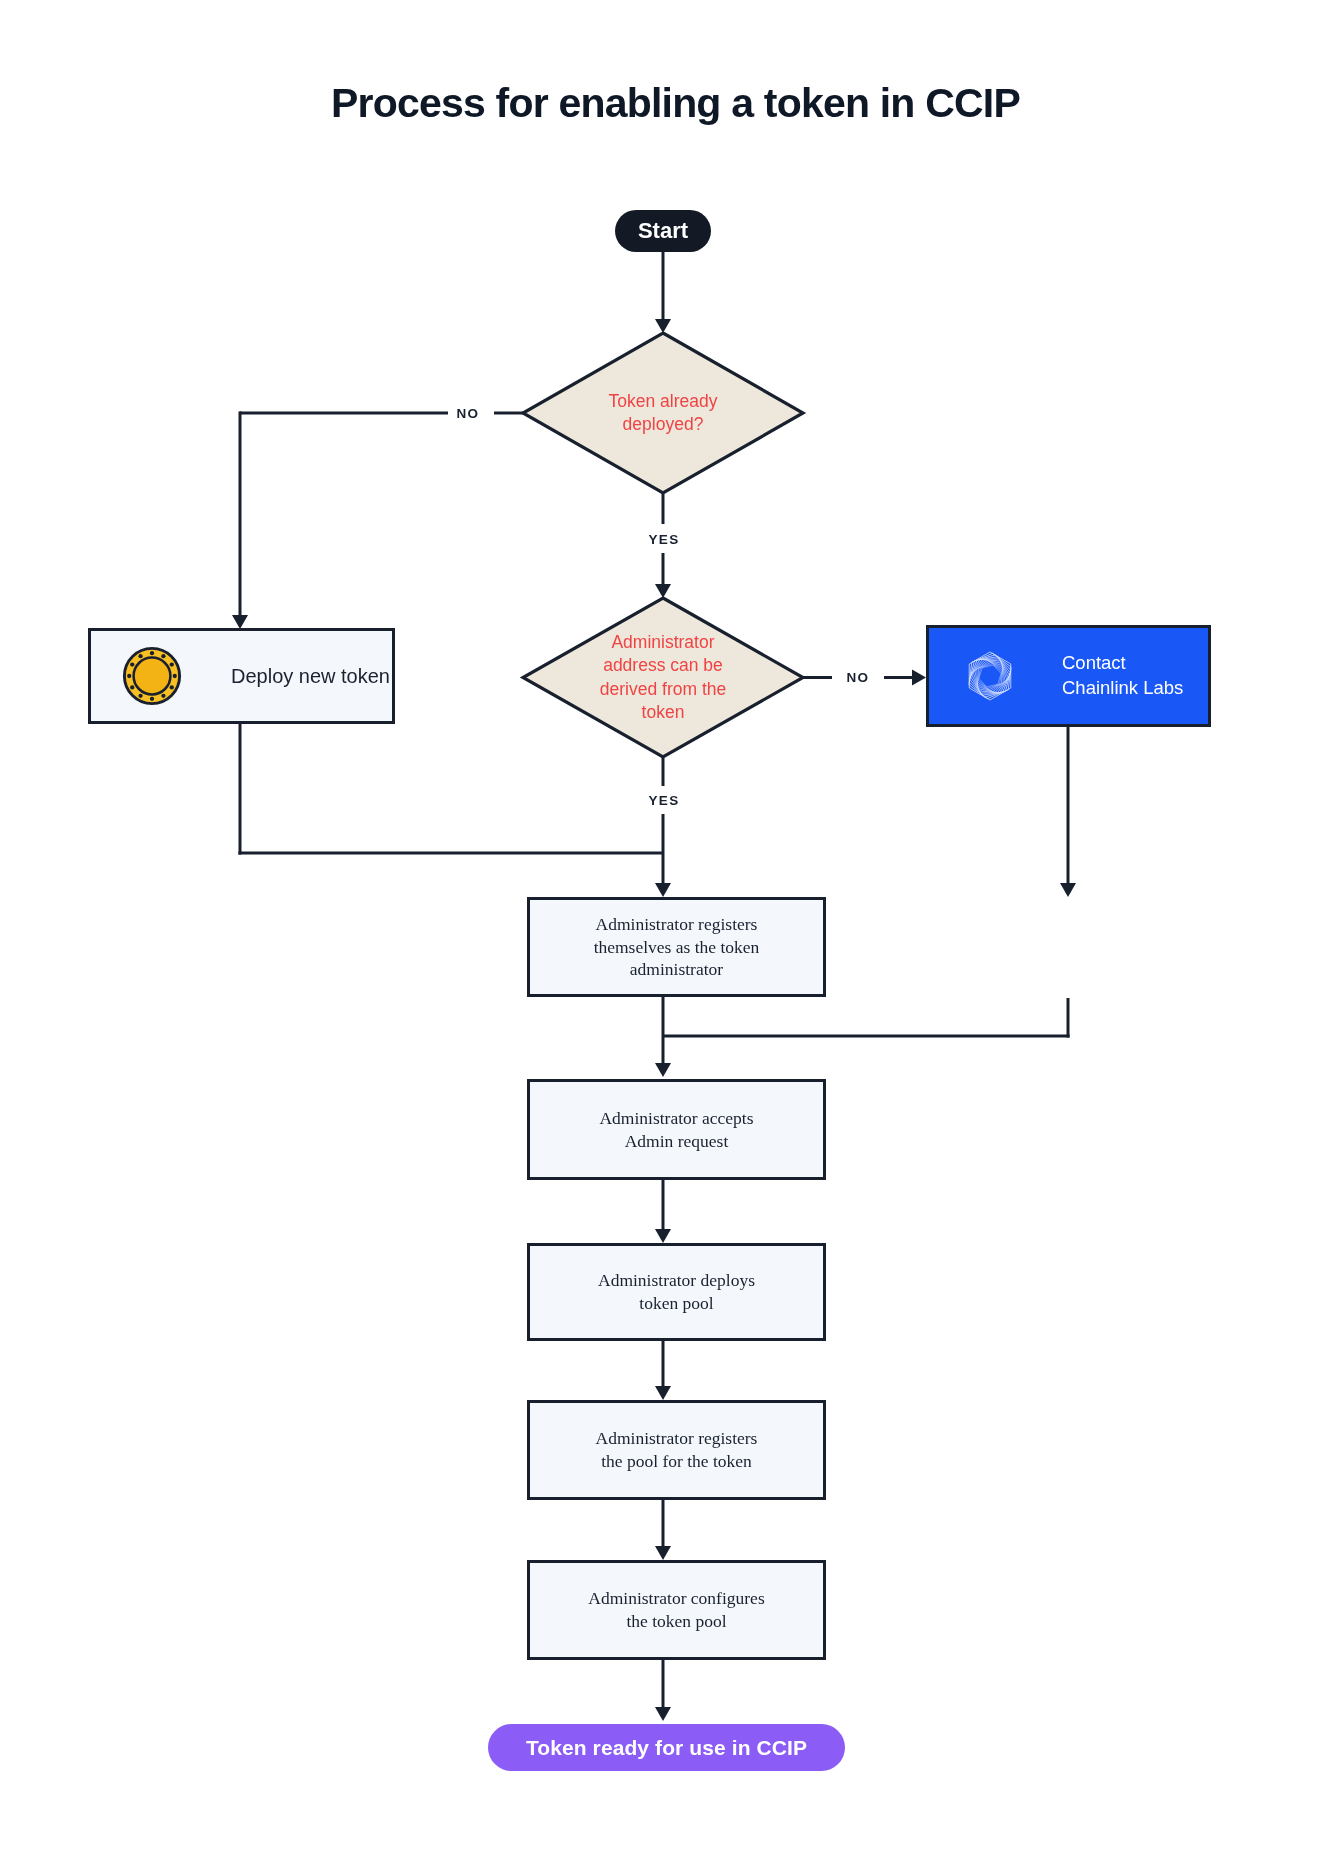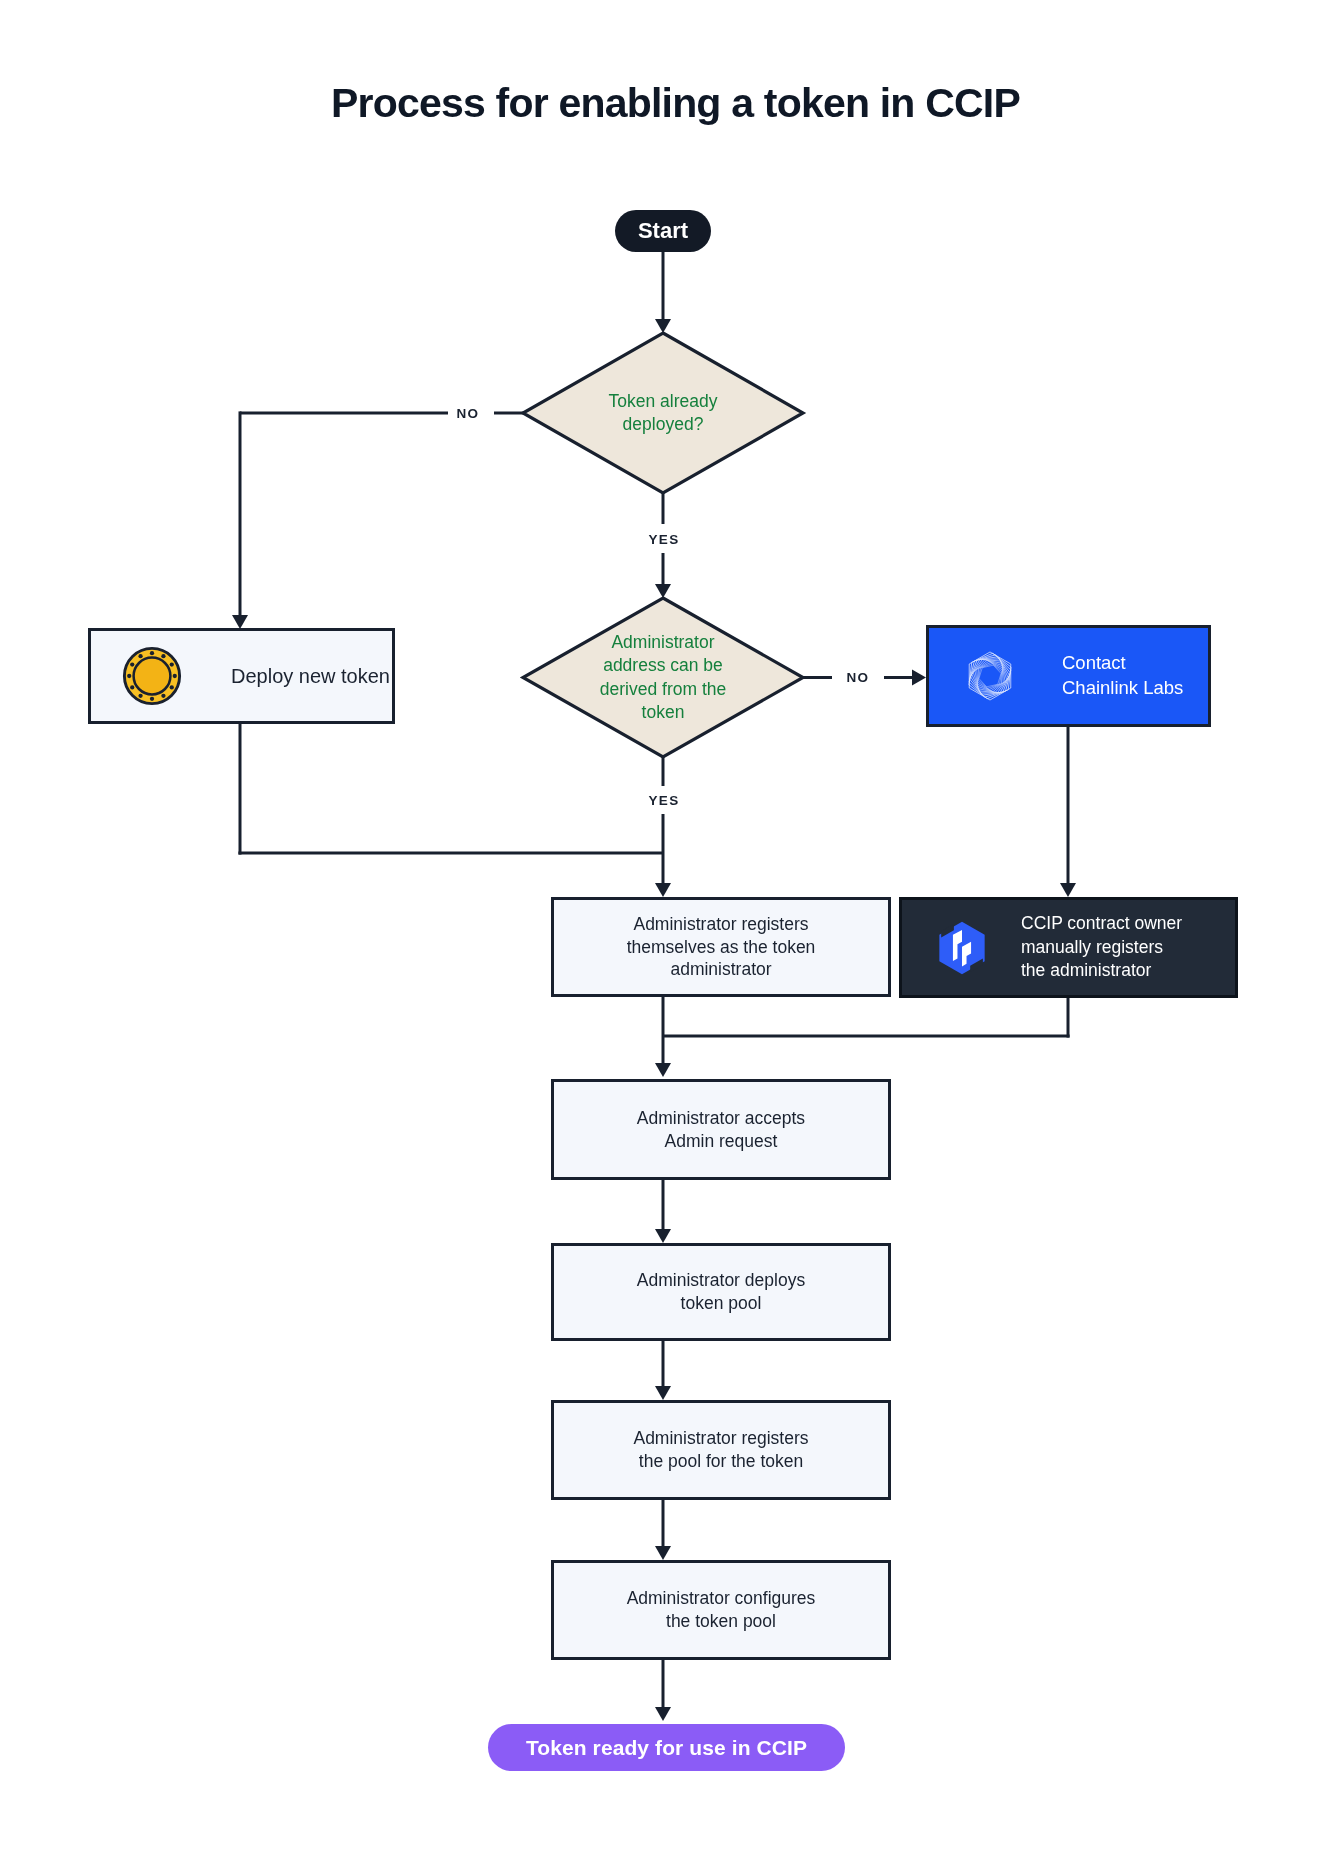--- a/index.html
+++ b/index.html
@@ -8,39 +8,39 @@
   .underlay{position:absolute;left:0;top:0;}
   .page-title{position:absolute;left:0;top:72px;width:1335px;margin:8px;text-align:center;
     font-size:41px;font-weight:700;letter-spacing:-0.8px;color:#0f1826;}
   .conn{stroke:#18202e;stroke-width:3;fill:none;}
   .arrowhead{fill:#18202e;stroke:none;}
   .diamond{fill:#eee7db;stroke:#18202e;stroke-width:3.2;}
   .node{position:absolute;box-sizing:border-box;display:flex;align-items:center;justify-content:center;}
   .pill-start{left:615px;top:210px;width:96px;height:42px;background:#131a26;border-radius:21px;
     color:#ffffff;font-size:22px;font-weight:700;}
   .proc{background:#f4f7fc;border:3px solid #18202e;color:#1a2230;}
-  .proc-center{left:551px;width:340px;text-align:center;font-size:17.5px;line-height:1.3;}
+  .proc-center{left:527px;width:299px;text-align:center;font-size:17.5px;line-height:1.3;font-family:Liberation Serif, serif;}
   .box-registers{top:897px;height:100px;}
   .box-accepts{top:1079px;height:101px;}
   .box-deploys{top:1243px;height:98px;}
   .box-pool{top:1400px;height:100px;}
   .box-configures{top:1560px;height:100px;}
   .box-deploy-token{left:88px;top:628px;width:307px;height:96px;justify-content:flex-start;
     padding-left:30px;font-size:20px;gap:18px;}
   .box-deploy-token .node-label{margin-left:30px;}
   .box-contact{left:926px;top:625px;width:285px;height:102px;background:#1a57f7;border:3px solid #18202e;
     color:#ffffff;justify-content:flex-start;padding-left:30px;font-size:18.5px;line-height:1.35;}
   .box-contact .node-label{margin-left:41px;}
   .box-ccip-owner{left:899px;top:897px;width:339px;height:101px;background:#222b38;border:3px solid #0d131b;
     color:#ffffff;justify-content:flex-start;padding-left:31px;font-size:17.5px;line-height:1.35;}
   .box-ccip-owner .node-label{margin-left:30px;}
   .pill-end{left:488px;top:1724px;width:357px;height:47px;background:#8b5cf6;border-radius:24px;
     color:#ffffff;font-size:21px;font-weight:700;letter-spacing:0.1px;}
   .diamond-label{position:absolute;display:flex;align-items:center;justify-content:center;
-    text-align:center;color:#15803d;font-size:17.5px;line-height:1.32;}
+    text-align:center;color:#ef4444;font-size:17.5px;line-height:1.32;}
   .d1-label{left:563px;top:373px;width:200px;height:80px;}
   .d2-label{left:563px;top:627px;width:200px;height:101px;}
   .edge-label{position:absolute;transform:translate(-50%,-50%);color:#1a2230;
     font-size:13.5px;font-weight:700;letter-spacing:1.3px;}
   .no1{left:468px;top:413px;}
   .yes1{left:664px;top:539px;}
   .no2{left:858px;top:677px;}
   .yes2{left:664px;top:800px;}
   .node-label{white-space:pre-line;}
   .icon{flex:0 0 auto;display:block;}
@@ -160,32 +160,20 @@
     <span class="node-label">Contact
 Chainlink Labs</span>
   </div>
 
   <div class="node proc proc-center box-registers">
     <span class="node-label">Administrator registers
 themselves as the token
 administrator</span>
   </div>
 
-  <div class="node box-ccip-owner">
-    <svg class="icon" width="58" height="64" viewBox="0 0 64 64">
-      <polygon points="32,3 57,17.5 57,46.5 32,61 7,46.5 7,17.5" fill="#2e5df8"></polygon>
-      <polygon points="9,13.5 23,5.4 23,12.4 9,20.5" fill="#222b38"></polygon>
-      <polygon points="55,50.5 41,58.6 41,51.6 55,43.5" fill="#222b38"></polygon>
-      <path d="M22,17.5 L32,12 L32,25 L27,27.8 L27,43.5 L22,46.3 Z" fill="#ffffff"></path>
-      <path d="M32,30.5 L42,25 L42,38 L37,40.8 L37,49.5 L32,52.3 Z" fill="#ffffff"></path>
-    </svg>
-    <span class="node-label">CCIP contract owner
-manually registers
-the administrator</span>
-  </div>
 
   <div class="node proc proc-center box-accepts">
     <span class="node-label">Administrator accepts
 Admin request</span>
   </div>
 
   <div class="node proc proc-center box-deploys">
     <span class="node-label">Administrator deploys
 token pool</span>
   </div>

